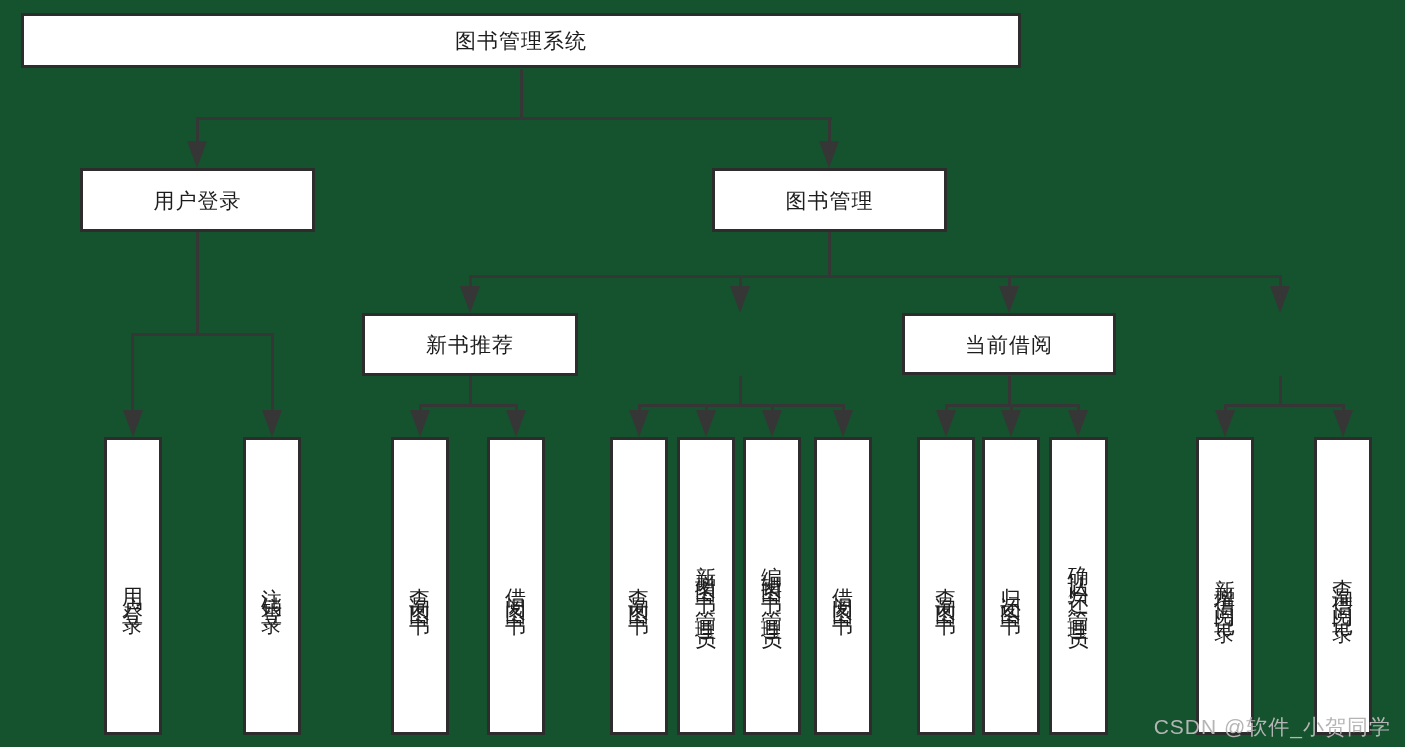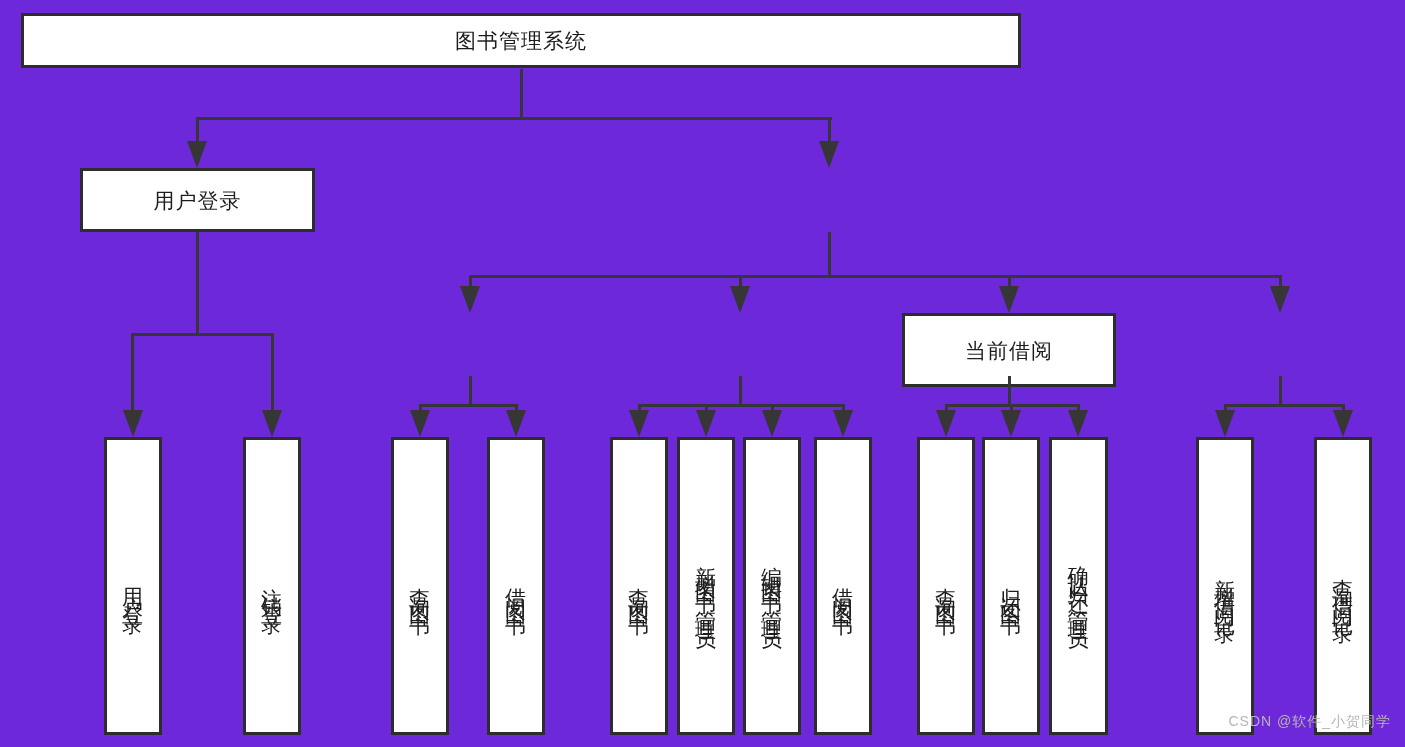--- a/index.html
+++ b/index.html
@@ -6,21 +6,21 @@
   :root{
     --line:#363636;
     --border:#2d2d2d;
     --text:#1d1d1d;
   }
   html,body{margin:0;padding:0;background:#ffffff;}
   .canvas{
     position:relative;
     width:1405px;
     height:747px;
-    background:#6d28d9;
+    background:#14532d;
     font-family:"Liberation Sans","DejaVu Sans",sans-serif;
     overflow:hidden;
   }
   .box{
     position:absolute;
     box-sizing:border-box;
     border:3px solid var(--border);
     background:#ffffff;
     display:flex;
     align-items:center;
@@ -44,36 +44,38 @@
     position:absolute;
     width:0;height:0;
     border-left:10px solid transparent;
     border-right:10px solid transparent;
     border-top:27px solid var(--line);
   }
   .watermark{
     position:absolute;
     top:713px;
     right:14px;
-    font-size:14px;
+    font-size:21px;
     color:#b5b5b5;
     letter-spacing:1px;
     white-space:nowrap;
   }
 </style>
 </head>
 <body>
 
 <div class="canvas">
 
   <div class="box" style="left:21px;top:13px;width:1000px;height:55px;">图书管理系统</div>
 
   <div class="box" style="left:80px;top:168px;width:235px;height:64px;">用户登录</div>
+  <div class="box" style="left:712px;top:168px;width:235px;height:64px;">图书管理</div>
 
-  <div class="box" style="left:902px;top:313px;width:214px;height:74px;">当前借阅</div>
+  <div class="box" style="left:362px;top:313px;width:216px;height:63px;">新书推荐</div>
+  <div class="box" style="left:902px;top:313px;width:214px;height:62px;">当前借阅</div>
 
   <div class="box vbox" style="left:104px;top:437px;width:58px;height:298px;">用户登录</div>
   <div class="box vbox" style="left:243px;top:437px;width:58px;height:298px;">注销登录</div>
 
   <div class="box vbox" style="left:391px;top:437px;width:58px;height:298px;">查询图书</div>
   <div class="box vbox" style="left:487px;top:437px;width:58px;height:298px;">借阅图书</div>
 
   <div class="box vbox" style="left:610px;top:437px;width:58px;height:298px;">查询图书</div>
   <div class="box vbox" style="left:677px;top:437px;width:58px;height:298px;">新增图书（管理员）</div>
   <div class="box vbox" style="left:743px;top:437px;width:58px;height:298px;">编辑图书（管理员）</div>

